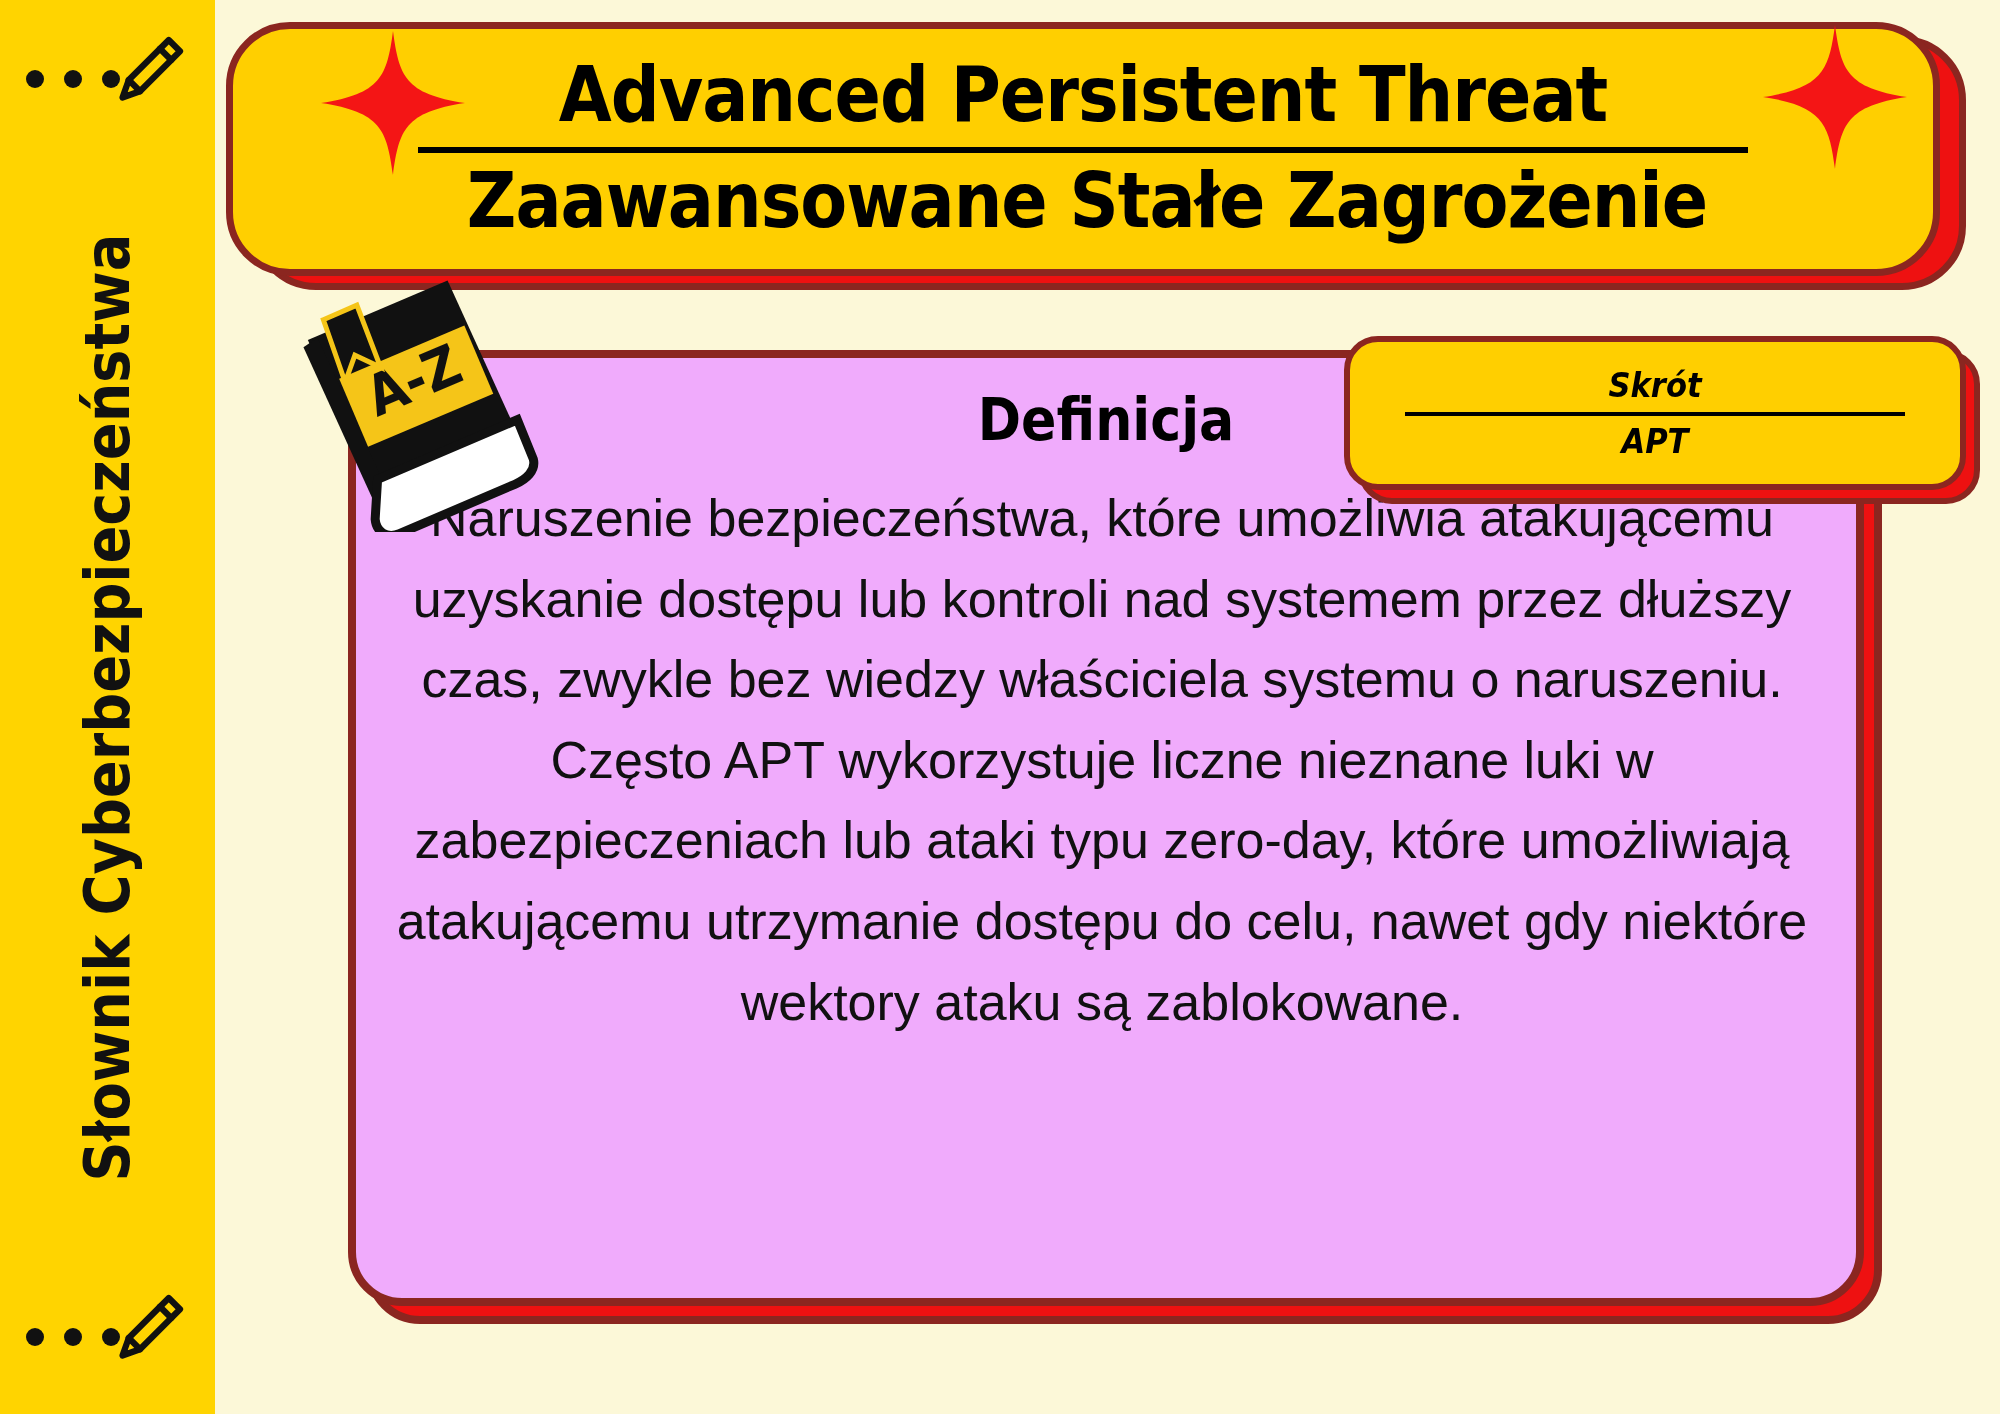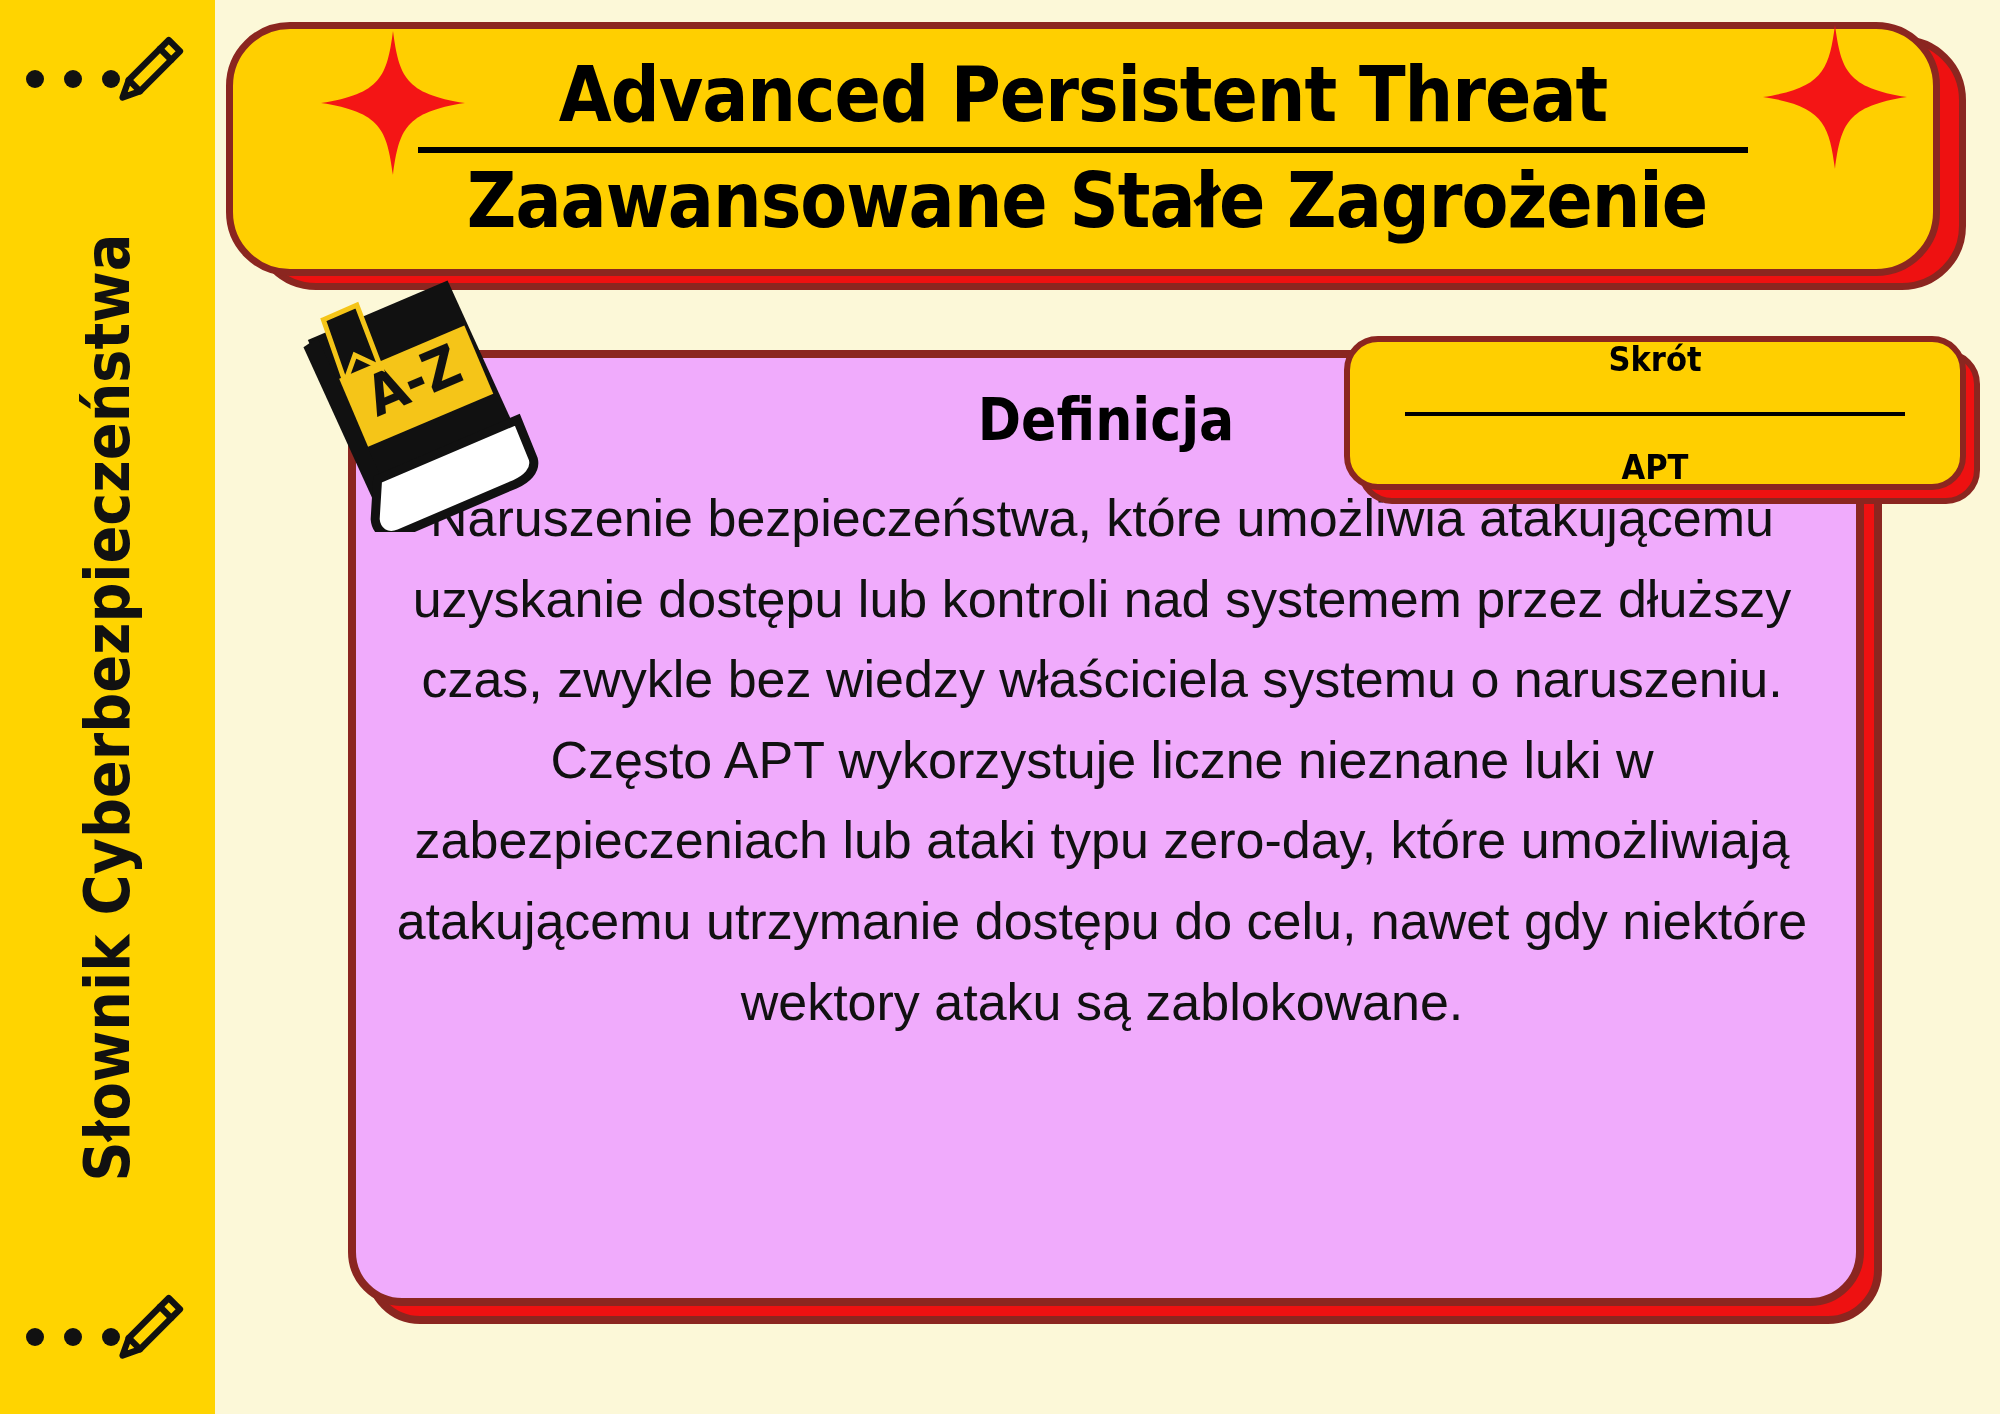--- a/index.html
+++ b/index.html
@@ -99,21 +99,21 @@
   
   .skrot-shadow{
     position:absolute;left:1358px;top:350px;width:610px;height:142px;
     background:#EE1111;border:6px solid #8B2620;border-radius:34px;
     z-index:11;
   }
   .skrot{
     position:absolute;left:1344px;top:336px;width:610px;height:142px;
     background:#FFCF00;border:6px solid #8B2620;border-radius:34px;
     z-index:12;
-    display:flex;flex-direction:column;align-items:center;justify-content:space-between;
+    display:flex;flex-direction:column;align-items:center;justify-content:center;font-style:italic;
   }
   .skrot-label{
     font-family:"DejaVu Sans Condensed","Liberation Sans",sans-serif;
     font-weight:bold;font-size:34px;color:#000;font-stretch:condensed;
     line-height:1;
   }
   .skrot-rule{width:500px;height:4px;background:#000;margin:10px 0 8px 0;}
   .skrot-value{
     font-family:"DejaVu Sans Condensed","Liberation Sans",sans-serif;
     font-weight:bold;font-size:34px;color:#000;font-stretch:condensed;

